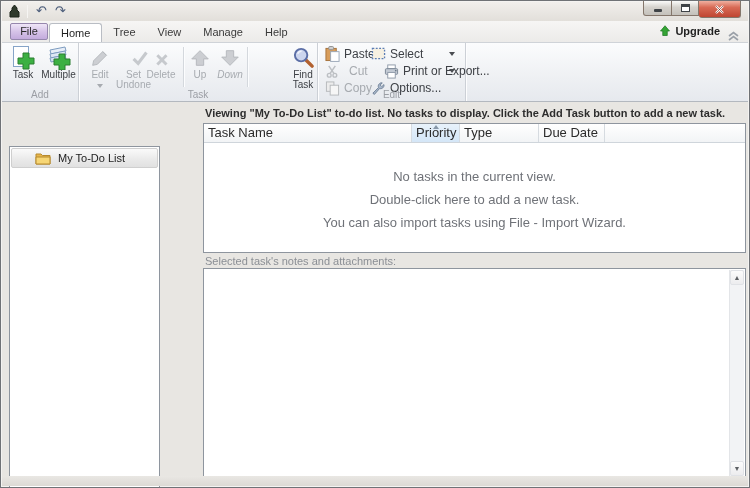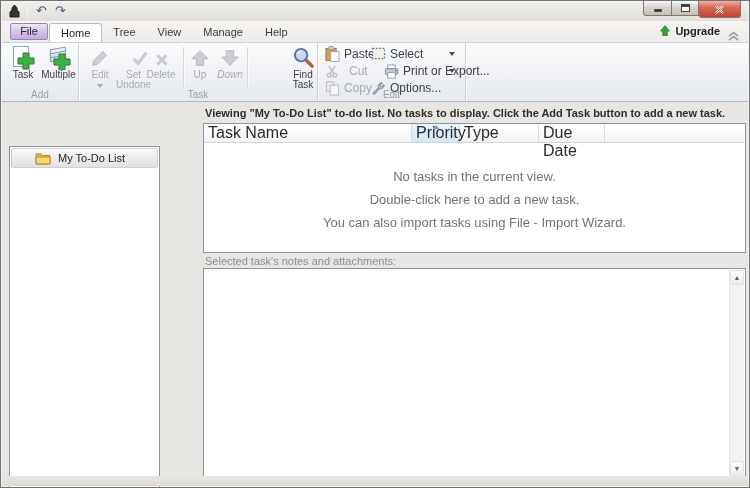--- a/index.html
+++ b/index.html
@@ -70,22 +70,22 @@
     background:linear-gradient(#fafafa,#e9e9e9 60%,#e1e1e1);
     border:1px solid #cfcfcf; border-radius:2px; }
   .tree-item .ficon { margin-left:23px; }
   .tree-item .tlabel { margin-left:7px; font-size:11px; color:#1d1d1d; }
   .infobar { position:absolute; left:204px; top:105px; right:6px; height:16px;
     font-size:11px; font-weight:bold; color:#2d2d2d; line-height:15px; white-space:nowrap; overflow:hidden; }
   .tasktable { position:absolute; left:202px; top:122px; width:543px; height:130px;
     background:#fff; border:1px solid #8e959e; }
   .thead { position:absolute; top:0; left:0; right:0; height:19px; display:flex;
     background:linear-gradient(#ffffff,#f2f4f6); border-bottom:1px solid #cfd5db; }
-  .th { position:relative; border-right:1px solid #d6dbe0; font-size:16px; color:#2b2b2b;
-    display:flex; align-items:flex-start; padding:0 0 2px 4px; }
+  .th { position:relative; border-right:1px solid #d6dbe0; font-size:13px; color:#2b2b2b;
+    display:flex; align-items:center; padding:0 0 2px 4px; }
   .th.sorted { background:linear-gradient(#e8f2fb,#d4e6f7); }
   .sort-arrow { position:absolute; top:1px; left:50%; margin-left:-3px;
     width:0; height:0; border-left:3px solid transparent; border-right:3px solid transparent;
     border-bottom:4px solid #8797a8; }
   .empty-area { position:absolute; top:19px; left:0; right:0; bottom:0;
     display:flex; flex-direction:column; align-items:center; justify-content:center;
     gap:8px; padding-top:4px; }
   .empty-line { font-size:13px; color:#6f7278; }
   .notes-label { position:absolute; left:204px; top:254px; font-size:11px; color:#8b8f95; }
   .notespanel { position:absolute; left:202px; top:267px; width:543px; height:210px;

